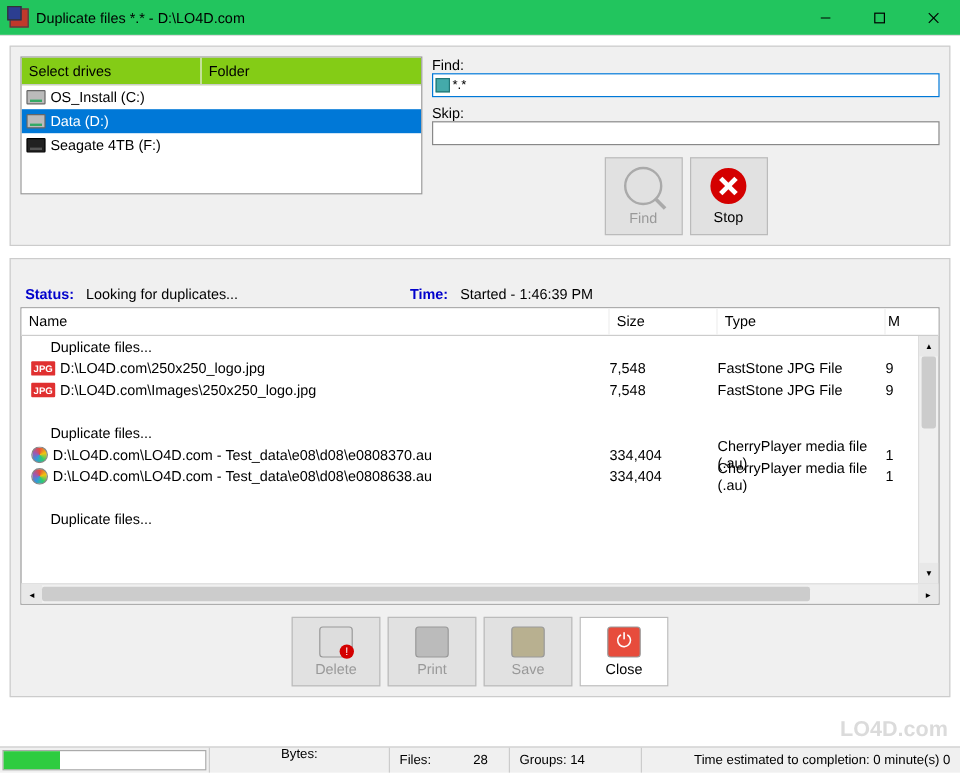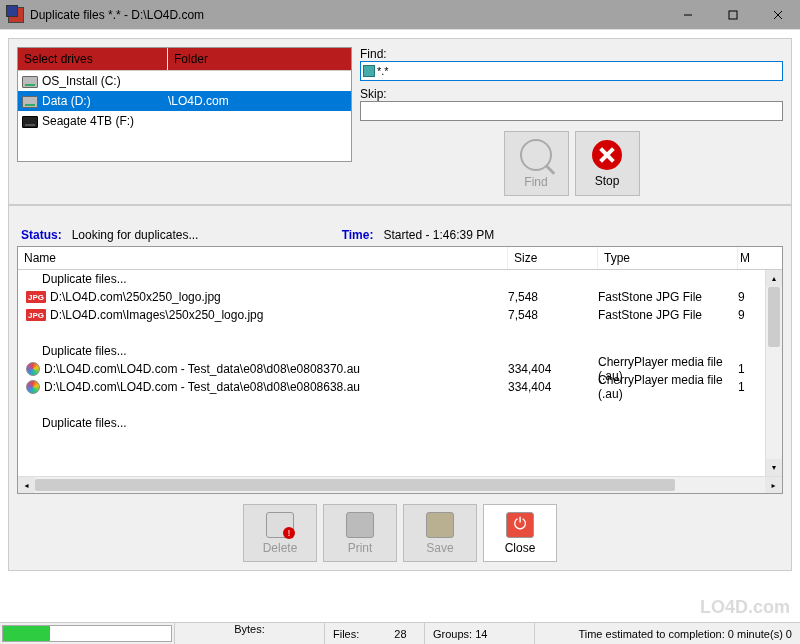--- a/index.html
+++ b/index.html
@@ -7,21 +7,21 @@
   font-family: "Segoe UI", Tahoma, sans-serif;
   font-size: 12px;
   background: #fff;
   width: 800px;
   height: 644px;
   overflow: hidden;
   position: relative;
 }
 .titlebar {
   height: 30px;
-  background: #a3a3a3;
+  background: #22c55e;
   border-bottom: 1px solid #ddd;
   display: flex;
   align-items: center;
   padding-left: 8px;
 }
 .titlebar .app-icon {
   width: 16px; height: 16px;
   background: #c0392b;
   border: 1px solid #444;
   margin-right: 6px;
@@ -57,32 +57,32 @@
 .drives-box {
   width: 335px;
   border: 1px solid #999;
   background: #fff;
   height: 115px;
   overflow: hidden;
 }
 .drives-header {
   display: flex;
   border-bottom: 1px solid #ccc;
-  background: #b91c1c;
+  background: #84cc16;
   font-size: 12px;
 }
 .drives-header .col-drv { width: 150px; padding: 4px 6px; border-right: 1px solid #eee; }
 .drives-header .col-fld { flex:1; padding: 4px 6px; }
 .drive-row {
   display: flex;
   align-items: center;
   padding: 2px 4px;
   height: 20px;
 }
-.drive-row .col-drv { width: 146px; display:flex; align-items:flex-end; gap:4px; }
+.drive-row .col-drv { width: 146px; display:flex; align-items:center; gap:4px; }
 .drive-row .col-fld { flex:1; }
 .drive-row.selected { background: #0078d7; color: #fff; }
 .drive-icon {
   width: 16px; height: 12px;
   background: #bbb;
   border: 1px solid #666;
   border-radius: 1px;
   position: relative;
 }
 .drive-icon::after {
@@ -157,21 +157,21 @@
   padding: 4px 4px;
   display: flex;
   gap: 10px;
   font-size: 12px;
 }
 .status-line .lbl { color: #0000cc; font-weight: bold; }
 .results-panel {
   border: 1px solid #ccc;
   background: #f0f0f0;
   padding: 8px;
-  margin-top: 0;
+  margin-top: 10px;
 }
 .results-list {
   border: 1px solid #999;
   background: #fff;
   height: 248px;
   display: flex;
   flex-direction: column;
 }
 .results-header {
   display: flex;
@@ -341,21 +341,20 @@
               <span class="drive-icon"></span>
               <span>OS_Install (C:)</span>
             </div>
             <div class="col-fld"></div>
           </div>
           <div class="drive-row selected">
             <div class="col-drv">
               <span class="drive-icon"></span>
               <span>Data (D:)</span>
             </div>
-            <div class="col-fld">\LO4D.com</div>
           </div>
           <div class="drive-row">
             <div class="col-drv">
               <span class="drive-icon dark"></span>
               <span>Seagate 4TB (F:)</span>
             </div>
             <div class="col-fld"></div>
           </div>
         </div>
     </div>

